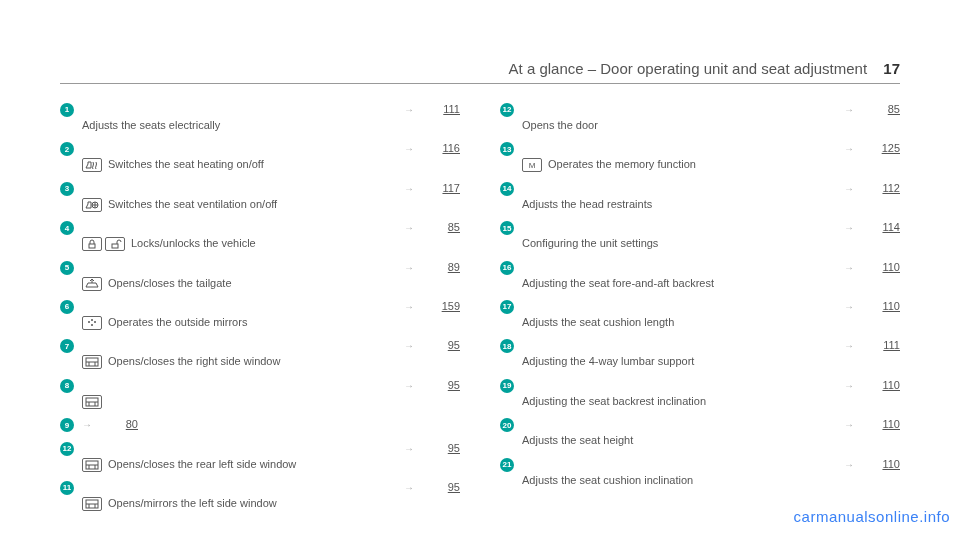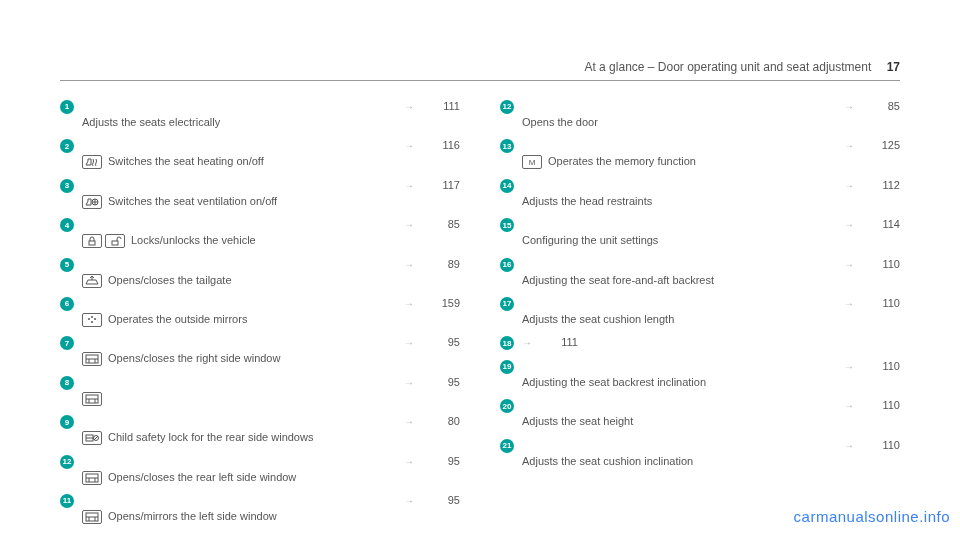--- a/index.html
+++ b/index.html
@@ -13,21 +13,21 @@
       position: relative;
     }
     .page {
       padding: 60px 60px 0 60px;
     }
     .header {
       text-align: right;
       padding-bottom: 6px;
       border-bottom: 1px solid #999;
       margin-bottom: 18px;
-      font-size: 12px;
+      font-size: 15px;
       color: #555;
     }
     .header .pagenum {
       margin-left: 12px;
       font-weight: bold;
       color: #333;
     }
     .columns {
       display: flex;
       gap: 40px;
@@ -85,20 +85,21 @@
       color: #aaa;
       font-size: 10px;
       flex-shrink: 0;
       text-align: left;
     }
     .page-ref {
       width: 36px;
       text-align: right;
       color: #555;
       flex-shrink: 0;
+      text-decoration: underline;
     }
     .watermark {
       position: absolute;
       right: 10px;
       bottom: 8px;
       font-size: 15px;
       color: #3b82f6;
       letter-spacing: 0.5px;
     }
   </style>
@@ -217,30 +218,20 @@
                   <path d="M2 5 L14 5" stroke="#555" stroke-width="1" fill="none"></path>
                   <path d="M5 5 L5 9 M11 5 L11 9" stroke="#555" stroke-width="1" fill="none"></path>
                 </svg>
               </span>
             </span></div>
           <div class="arrow">→</div>
           <div class="page-ref">95</div>
         </div>
         <div class="row">
           <div class="num">9</div>
-          <div class="desc"><span class="iconbox">
-              <span class="ibox">
-                <svg width="16" height="10" viewBox="0 0 16 10">
-                  <rect x="2" y="2" width="7" height="6" stroke="#555" stroke-width="1" fill="none"></rect>
-                  <path d="M2 5 L9 5" stroke="#555" stroke-width="1" fill="none"></path>
-                  <circle cx="12" cy="5" r="2.5" stroke="#555" stroke-width="1" fill="none"></circle>
-                  <path d="M10 7 L14 3" stroke="#555" stroke-width="1" fill="none"></path>
-                </svg>
-              </span>
-            </span><span>Child safety lock for the rear side windows</span></div>
           <div class="arrow">→</div>
           <div class="page-ref">80</div>
         </div>
         <div class="row">
           <div class="num">12</div>
           <div class="desc"><span class="iconbox">
               <span class="ibox">
                 <svg width="16" height="10" viewBox="0 0 16 10">
                   <rect x="2" y="1" width="12" height="8" stroke="#555" stroke-width="1" fill="none"></rect>
                   <path d="M2 5 L14 5" stroke="#555" stroke-width="1" fill="none"></path>
@@ -304,20 +295,21 @@
           <div class="page-ref">110</div>
         </div>
         <div class="row">
           <div class="num">17</div>
           <div class="desc"><span>Adjusts the seat cushion length</span></div>
           <div class="arrow">→</div>
           <div class="page-ref">110</div>
         </div>
         <div class="row">
           <div class="num">18</div>
+          <div class="desc"><span>Adjusting the 4-way lumbar support</span></div>
           <div class="arrow">→</div>
           <div class="page-ref">111</div>
         </div>
         <div class="row">
           <div class="num">19</div>
           <div class="desc"><span>Adjusting the seat backrest inclination</span></div>
           <div class="arrow">→</div>
           <div class="page-ref">110</div>
         </div>
         <div class="row">

